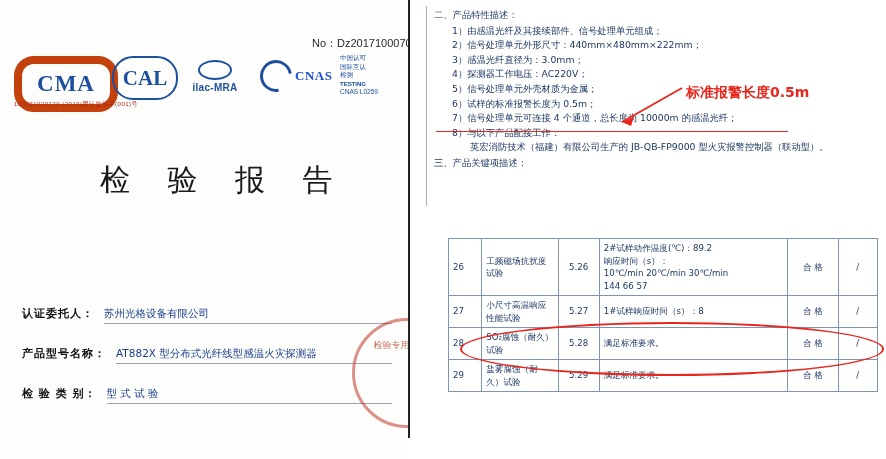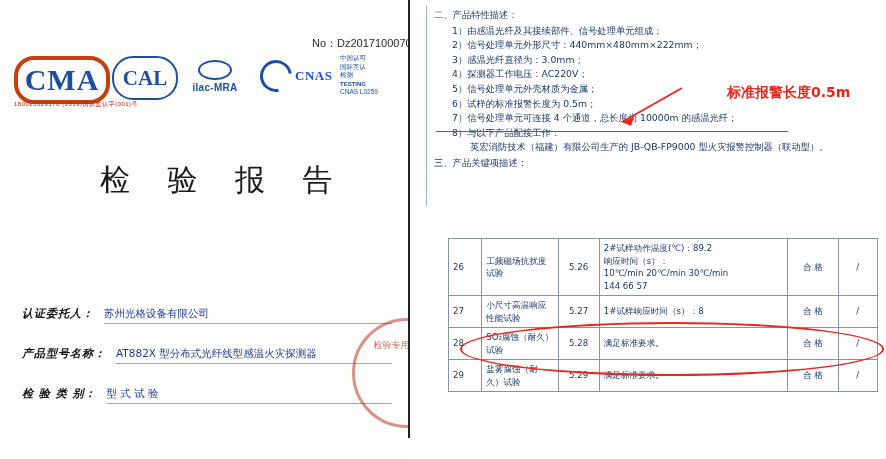--- a/index.html
+++ b/index.html
@@ -42,24 +42,24 @@
     position: absolute;
     left: 14px;
     top: 56px;
     width: 330px;
     height: 56px;
   }
   .logo-cma {
     position: absolute;
     left: 0; top: 0;
     width: 88px; height: 40px;
-    border: 4px solid #c2410c;
+    border: 8px solid #c2410c;
     border-radius: 20px;
     color: #1d4fa0;
-    font-size: 30px;
+    font-size: 23px;
     font-weight: bold;
     letter-spacing: 1px;
     display: flex;
     align-items: center;
     justify-content: center;
     font-family: "Liberation Serif", serif;
   }
   .logo-cma-sub {
     position: absolute;
     left: 0;
@@ -177,21 +177,20 @@
     align-items: baseline;
     margin-bottom: 22px;
     font-size: 11px;
   }
   .field-label {
     color: #111;
     font-weight: bold;
     letter-spacing: 1px;
     white-space: nowrap;
     font-family: "DejaVu Sans", sans-serif;
-    font-style: italic;
   }
   .field-value {
     color: #1b3e8c;
     margin-left: 10px;
     border-bottom: 1px solid #9aa3b5;
     flex: 1;
     padding-bottom: 2px;
     font-size: 10.5px;
     font-family: "DejaVu Sans", sans-serif;
   }
@@ -266,21 +265,20 @@
   
   .annot-text {
     position: absolute;
     left: 268px;
     top: 84px;
     color: #e8261c;
     font-size: 14px;
     font-weight: bold;
     white-space: nowrap;
     font-family: "DejaVu Sans", sans-serif;
-    margin-left: 41px;
   }
   .annot-arrow {
     position: absolute;
     left: 194px;
     top: 84px;
     width: 74px;
     height: 44px;
     pointer-events: none;
   }
   .annot-underline {

